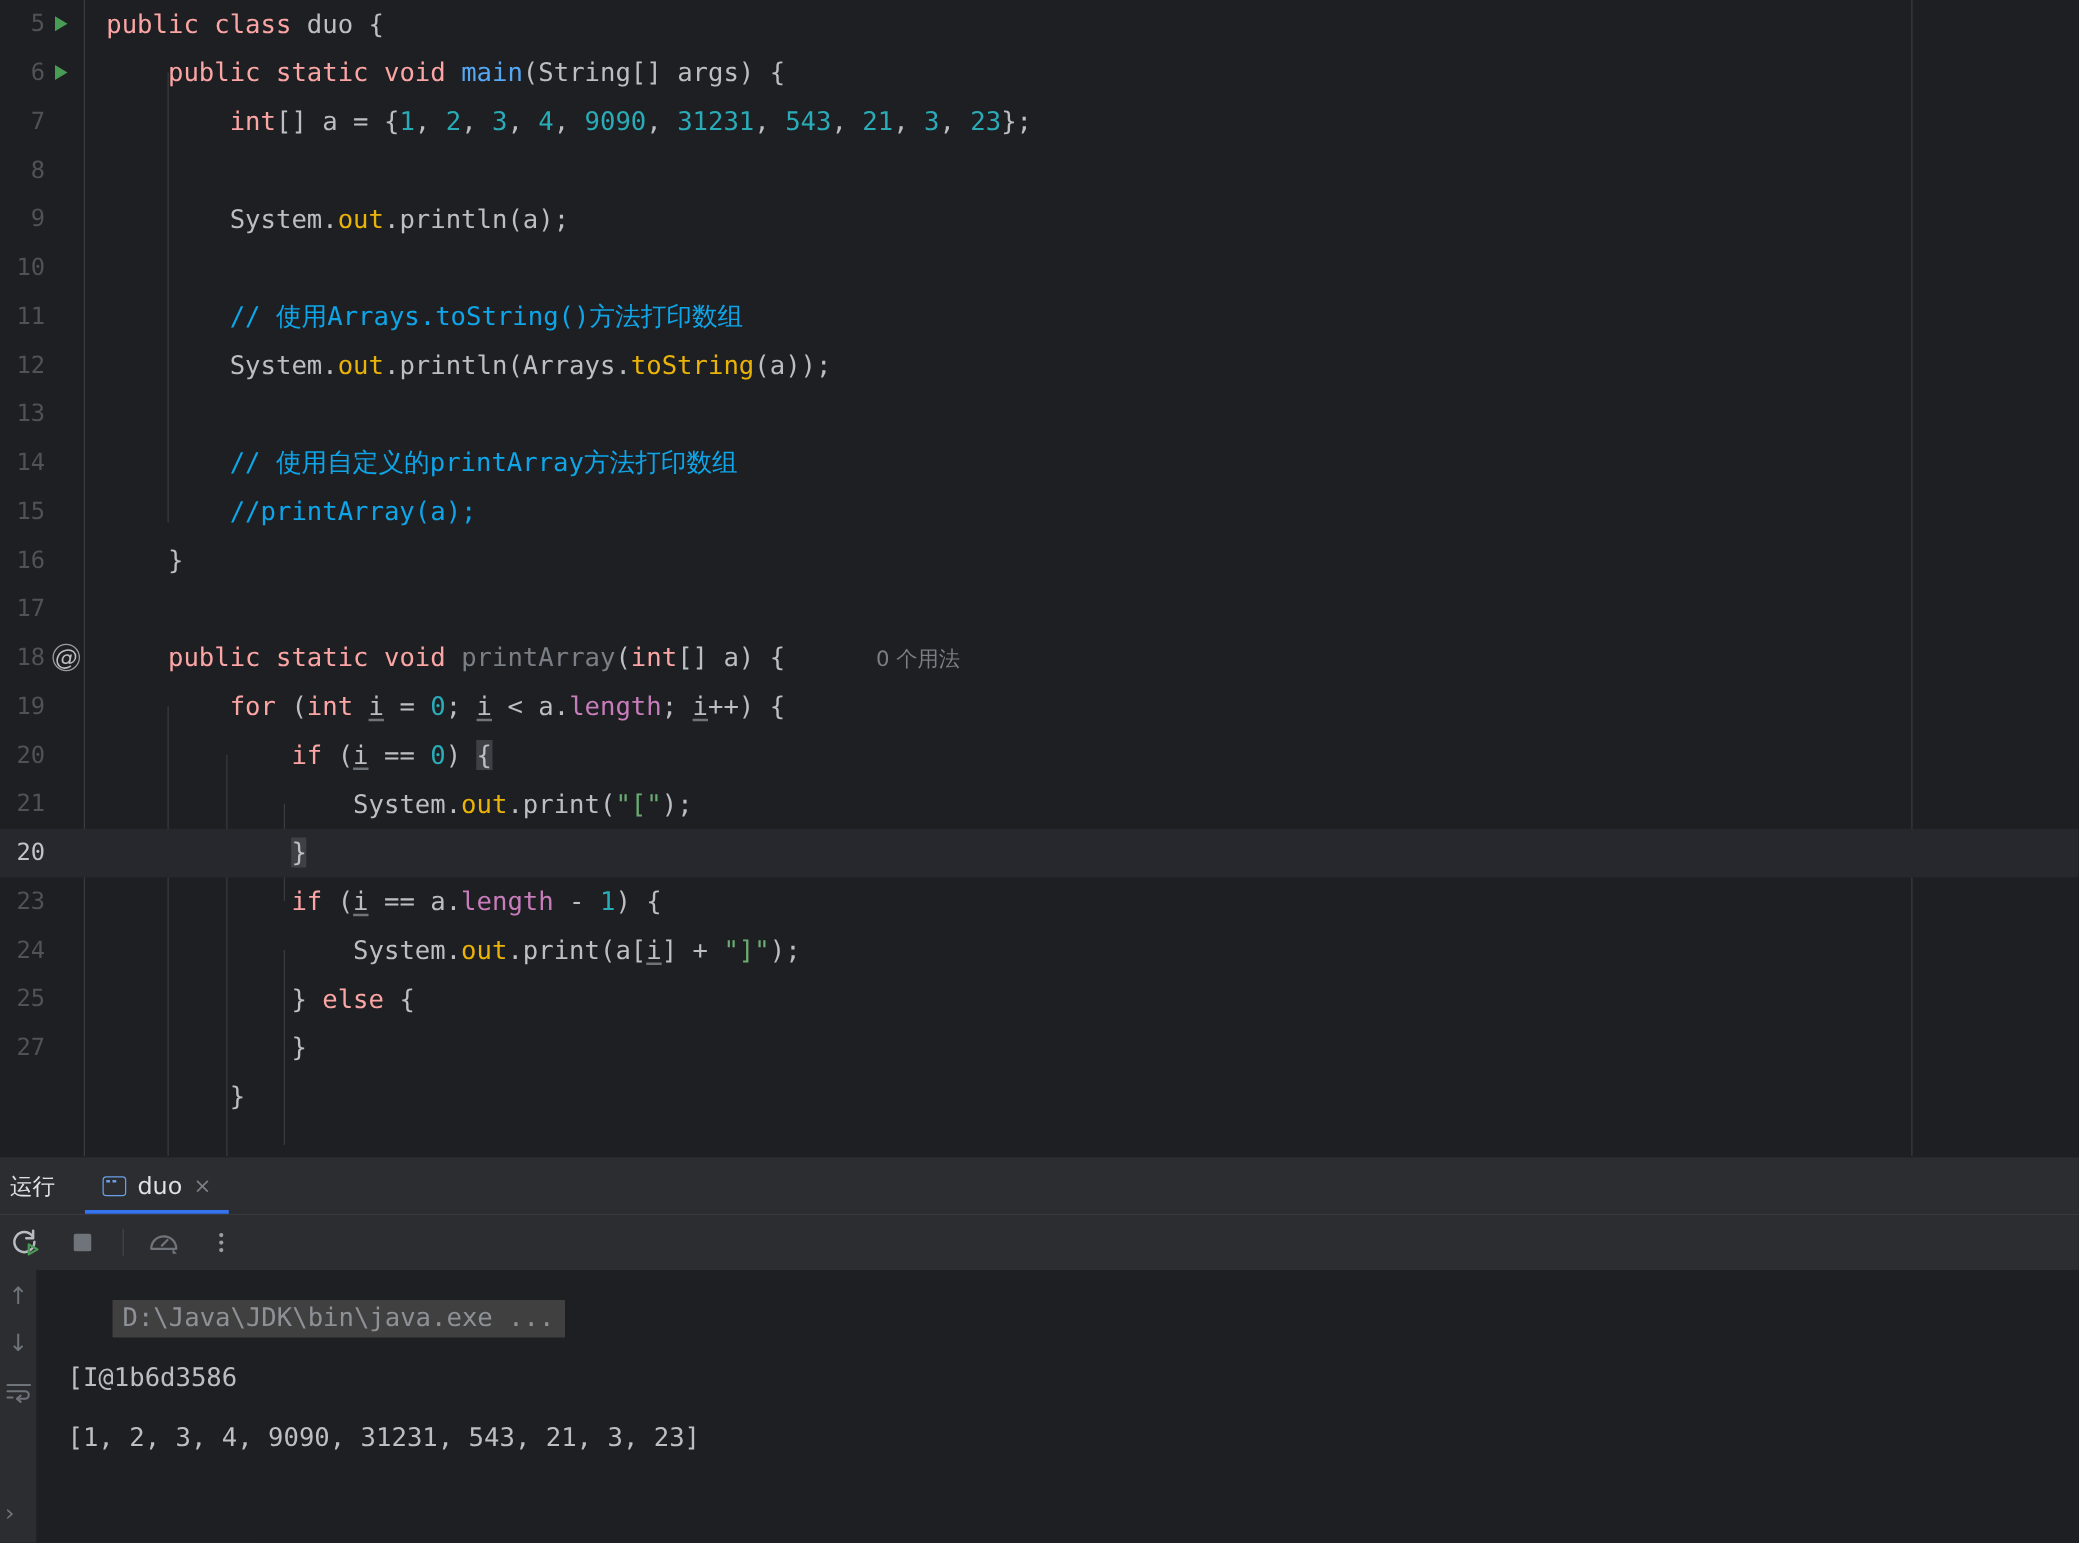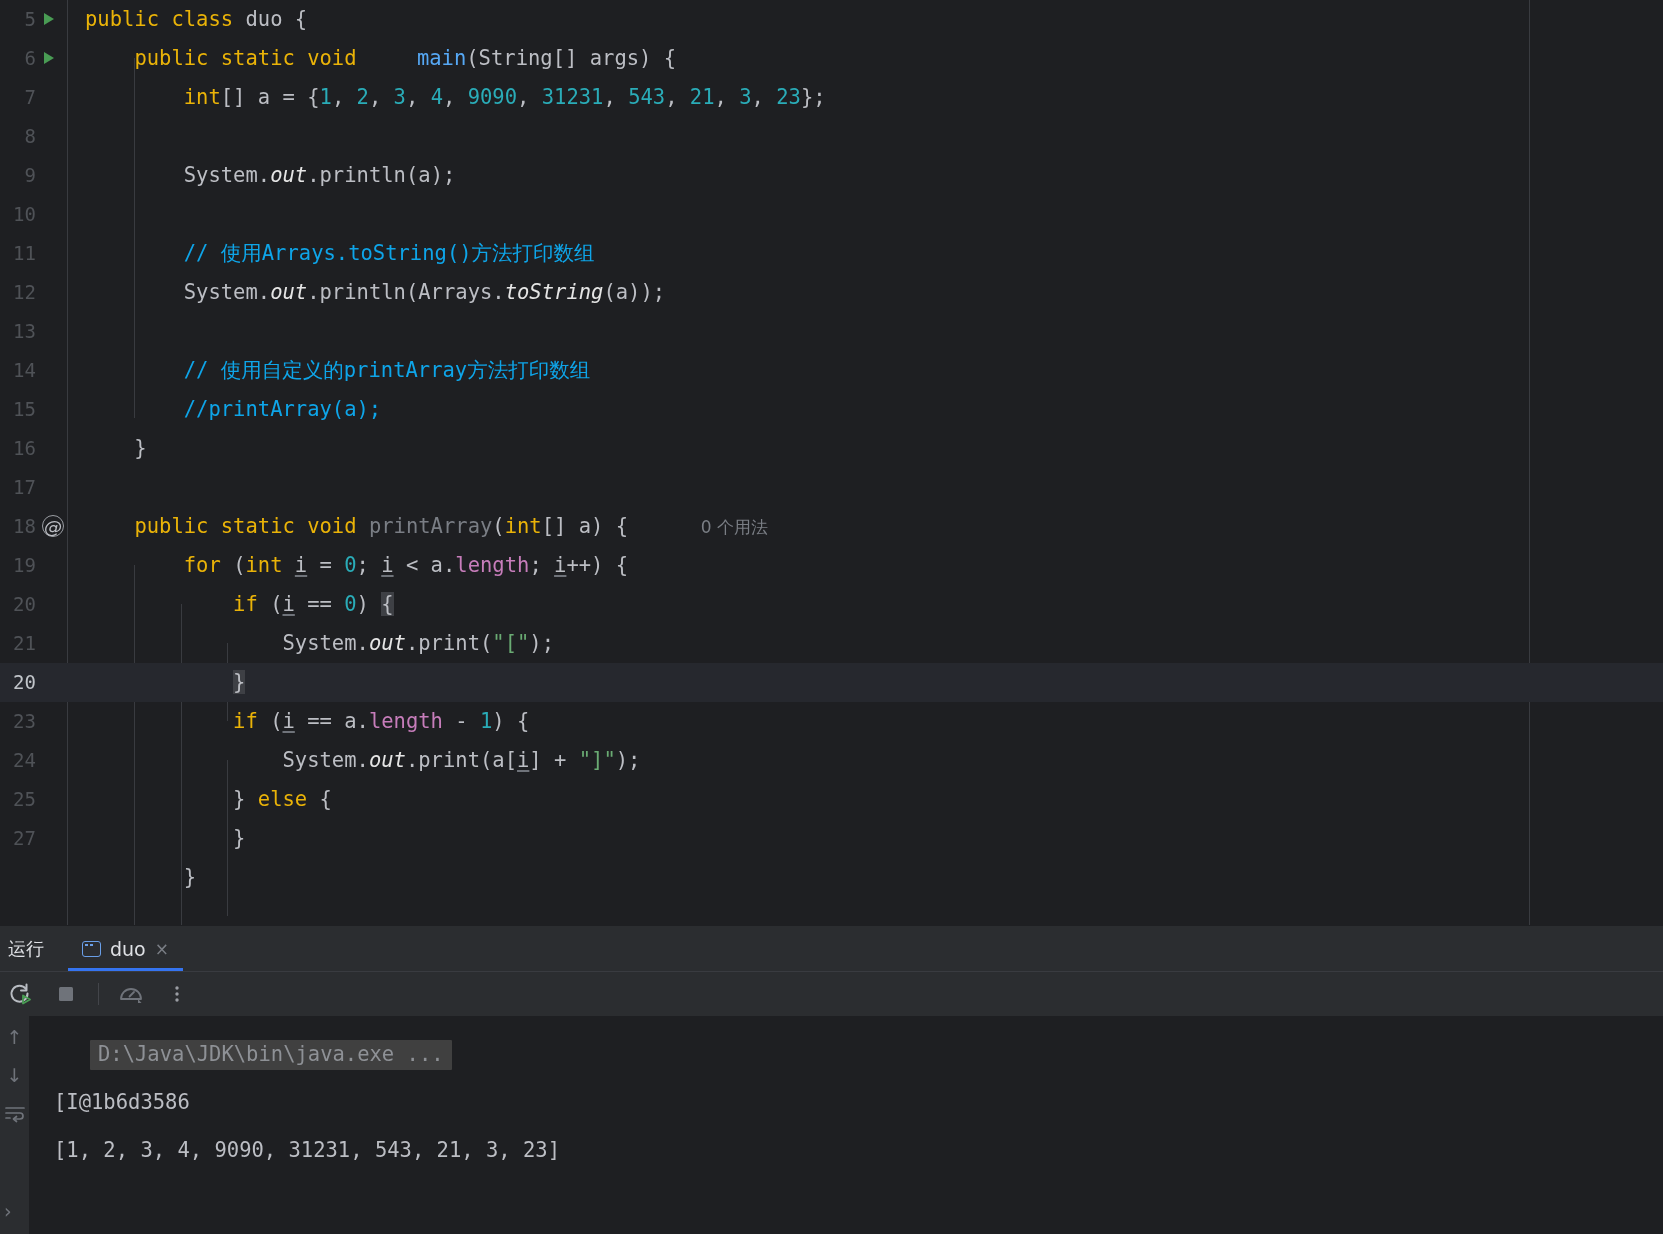--- a/index.html
+++ b/index.html
@@ -32,27 +32,27 @@
   .run-tri{display:block;margin:13px 0 0 3px;width:0;height:0;
     border-left:10px solid #499c54;border-top:6.5px solid transparent;border-bottom:6.5px solid transparent;}
   .ann-at{display:block;margin-top:8px;margin-left:1px;color:#bcbec4;font-size:18px;line-height:22px;
     width:22px;height:22px;border:1.5px solid #9a9da3;border-radius:50%;text-align:center;
     font-family:"DejaVu Sans",sans-serif;box-sizing:border-box;}
 
   
   .guide{position:absolute;width:1px;background:#393b40;}
 
   
-  .kw{color:#eab308;}
+  .kw{color:#fca5a5;}
   .num{color:#2aacb8;}
   .str{color:#6aab73;}
   .cmt{color:#0ea5e9;}
-  .fn{color:#56a8f5;margin-left:48px;}
+  .fn{color:#56a8f5;}
   .mdecl{color:#7a7e85;text-align:right;}
-  .fld{color:#e5e5e5;font-style:italic;}
+  .fld{color:#eab308;}
   .prop{color:#c77dbb;}
   .plain{color:#bcbec4;}
   .ident-u{text-decoration:underline;text-decoration-color:#6f737a;text-underline-offset:3px;}
   .brace-hl{background:#3e4045;color:#bcbec4;}
   .hint{color:#7a7e85;font-size:17px;font-family:"DejaVu Sans",sans-serif;margin-left:48px;}
   .warn-u{
     background-image:radial-gradient(circle at 2px 2px,#c9a227 1.1px,transparent 1.2px);
     background-size:4px 4px;background-repeat:repeat-x;background-position:0 30px;
   }
 

